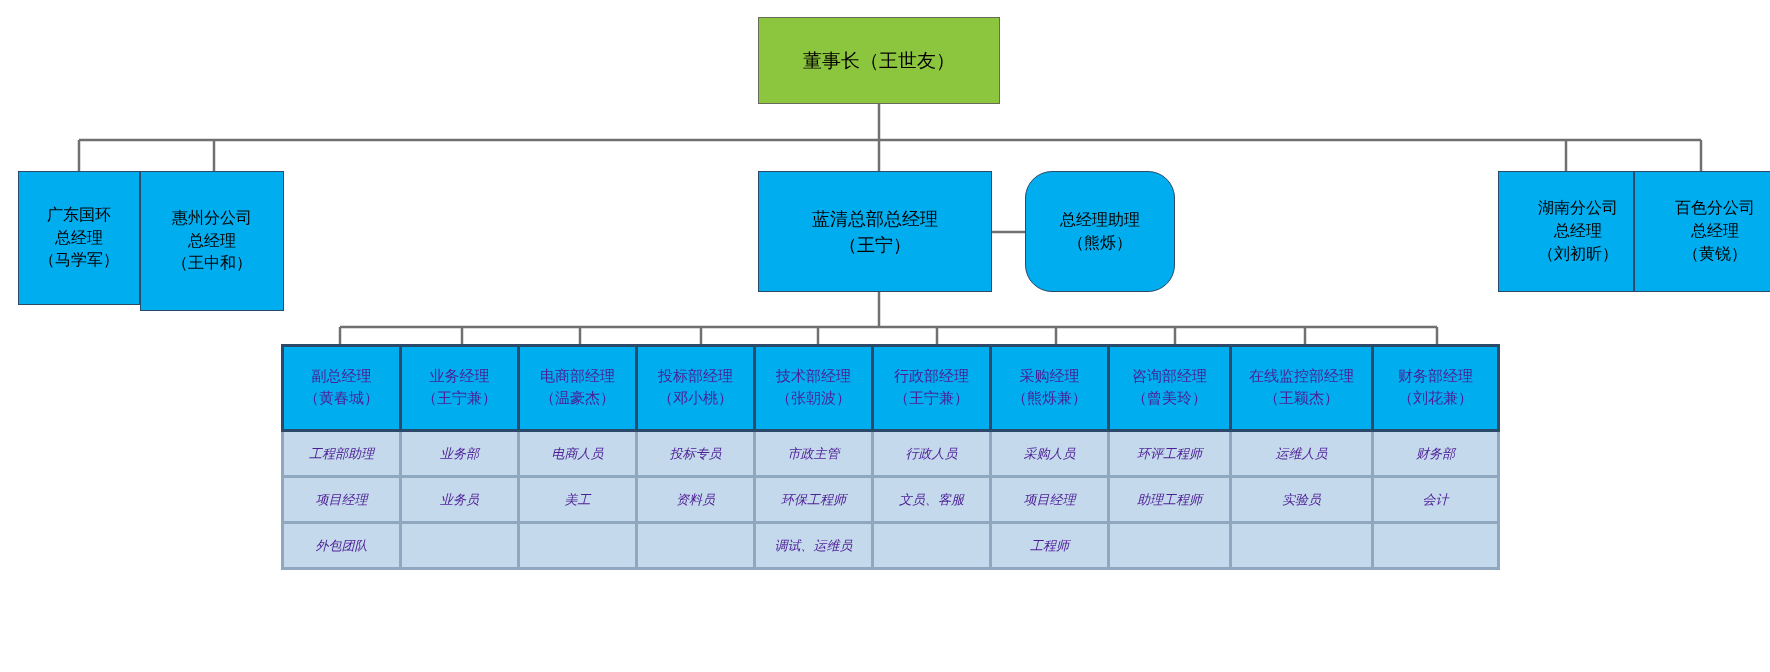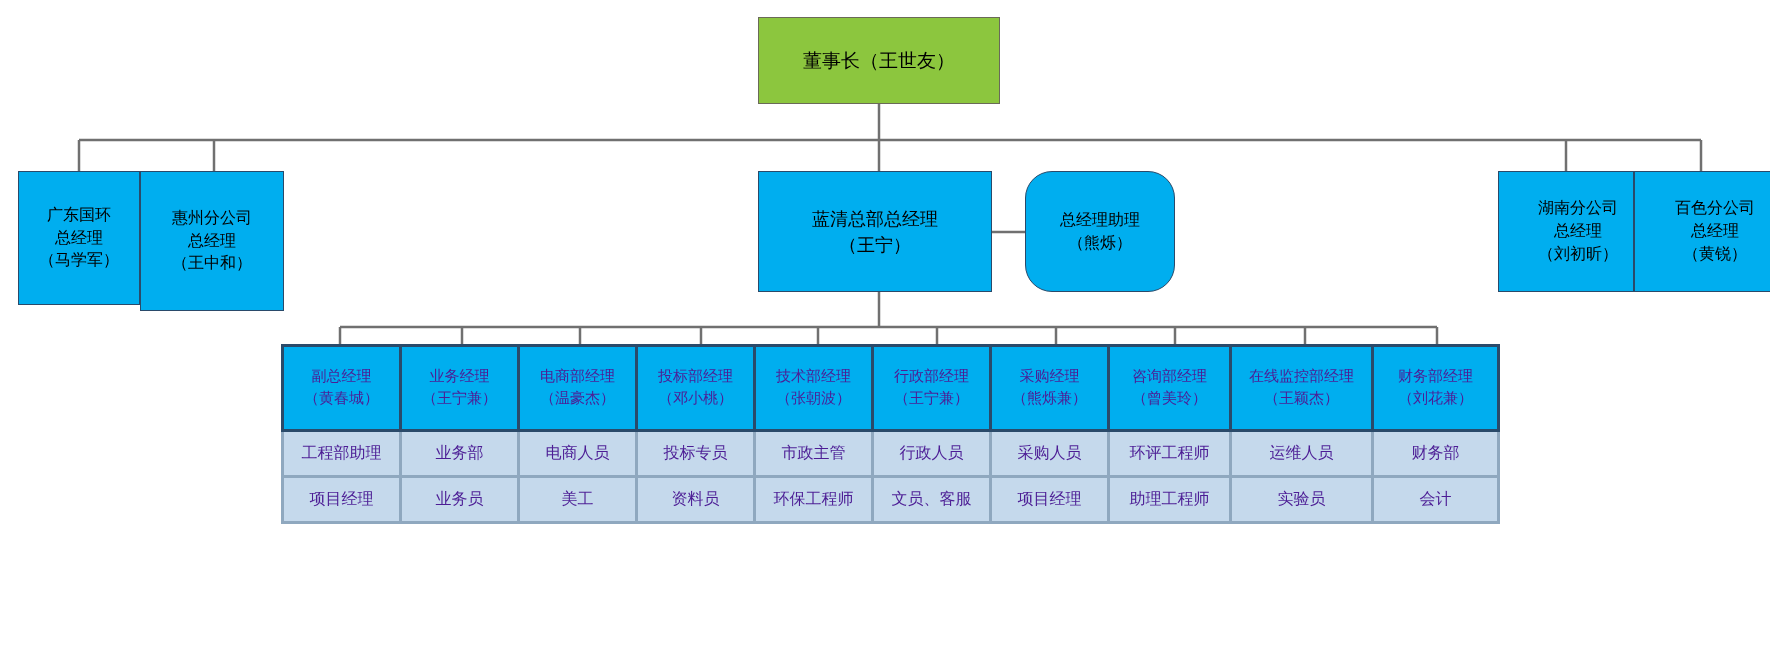--- a/index.html
+++ b/index.html
@@ -67,23 +67,24 @@
   .dept-table td.head {
     background: #00AEEF;
     font-size: 15px;
     height: 82px;
     line-height: 1.45;
     white-space: pre-line;
     border-color: #2a4a6a;
   }
   .dept-table td.cell {
     background: #C5D9EC;
-    font-size: 16px;
+    font-size: 13px;
     height: 43px;
     border-color: #8fa8bf;
+    font-style: italic;
   }
 </style>
 </head>
 <body>
 
 <div id="chart-root">
 
   <svg id="connectors" viewBox="0 0 1770 672">
     <g stroke="#707070" stroke-width="2.5" fill="none">
 
@@ -195,16 +196,28 @@
         <td class="cell">业务员</td>
         <td class="cell">美工</td>
         <td class="cell">资料员</td>
         <td class="cell">环保工程师</td>
         <td class="cell">文员、客服</td>
         <td class="cell">项目经理</td>
         <td class="cell">助理工程师</td>
         <td class="cell">实验员</td>
         <td class="cell">会计</td>
       </tr>
+      <tr>
+        <td class="cell">外包团队</td>
+        <td class="cell"></td>
+        <td class="cell"></td>
+        <td class="cell"></td>
+        <td class="cell">调试、运维员</td>
+        <td class="cell"></td>
+        <td class="cell">工程师</td>
+        <td class="cell"></td>
+        <td class="cell"></td>
+        <td class="cell"></td>
+      </tr>
     </tbody>
   </table>
 
 </div>
 
 </body></html>

